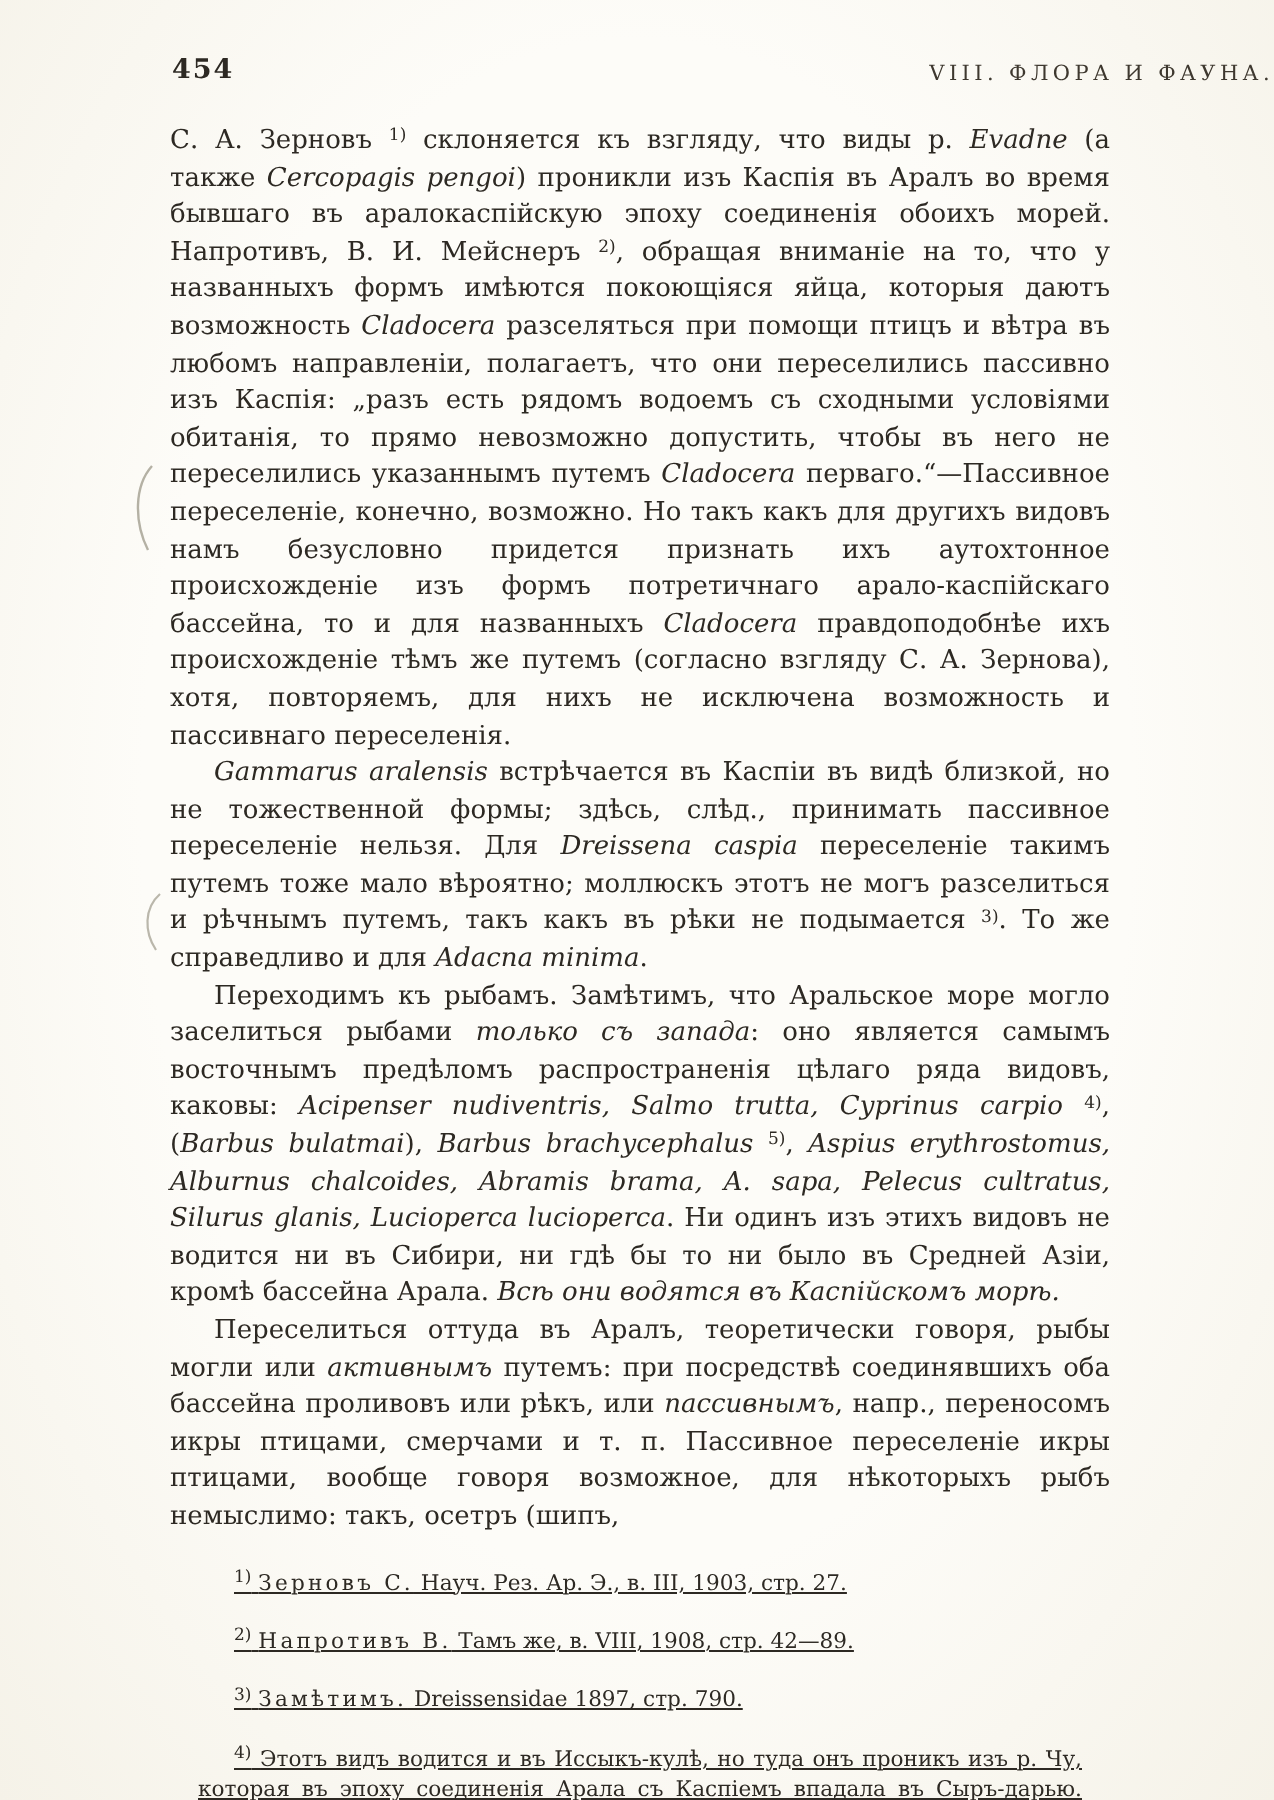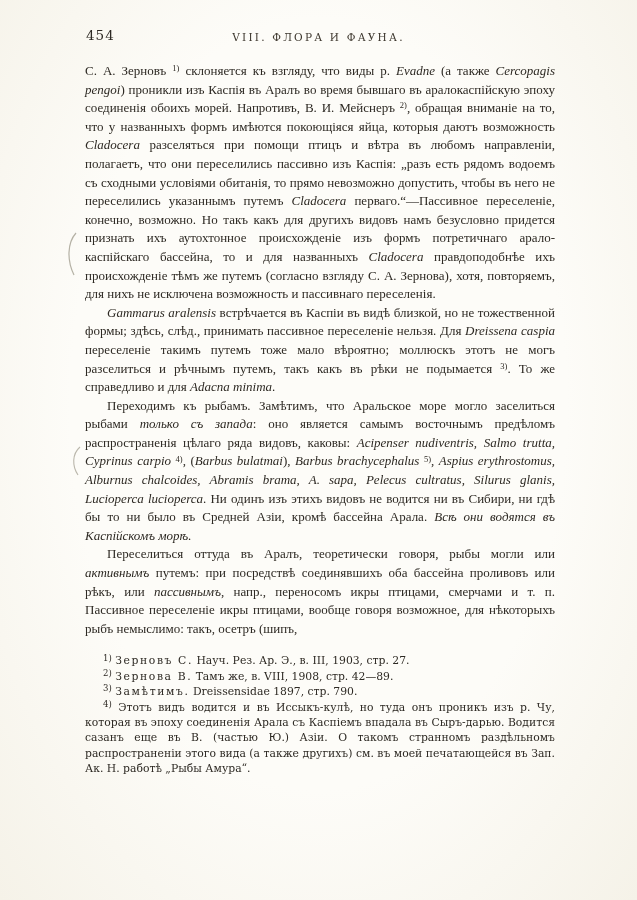--- a/index.html
+++ b/index.html
@@ -13,65 +13,65 @@
     overflow: hidden;
     background: radial-gradient(ellipse at 50% 45%, #fdfcf8 55%, #f5f2e8 100%);
     color: #2d2923;
     font-family: "DejaVu Serif", "Liberation Serif", serif;
   }
   .pagenum {
     position: absolute;
     top: 27px;
     left: 86px;
     font-size: 13.5px;
-    font-weight: 400;
+    font-weight: 700;
     letter-spacing: 1px;
   }
   .runtitle {
     position: absolute;
     top: 31px;
     left: 0;
     width: 100%;
-    text-align: center;
+    text-align: right;
     font-size: 10.5px;
     letter-spacing: 2.2px;
     color: #3e382f;
   }
   .content {
     position: absolute;
     top: 62px;
     left: 85px;
     width: 470px;
   }
   .para {
     margin: 0;
     font-size: 13px;
     line-height: 18.6px;
     text-align: justify;
     hyphens: auto;
-    font-family: Liberation Serif, serif;
   }
   .para.indent { text-indent: 22px; }
   .it { font-style: italic; }
   .sp { letter-spacing: 1.6px; }
   sup.fn-ref {
     font-size: 8.5px;
     line-height: 0;
     vertical-align: baseline;
     position: relative;
     top: -0.45em;
   }
   .footnotes { margin-top: 15px; }
   .fnote {
-    margin: 0;
+    margin: 14px;
     font-size: 10.8px;
     line-height: 15.4px;
     text-align: justify;
     text-indent: 18px;
     hyphens: auto;
+    text-decoration: underline;
   }
   .margin-mark { position: absolute; }
 </style>
 </head>
 <body>
 
 <div class="page">
 
   <div class="pagenum">454</div>
   <div class="runtitle">VIII. ФЛОРА И ФАУНА.</div>
@@ -85,19 +85,19 @@
 
   <div class="content">
     <div>
         <p class="para"><span>С. А. Зерновъ </span><sup class="fn-ref">1)</sup><span> склоняется къ взгляду, что виды р. </span><span class="it">Evadne</span><span> (а также </span><span class="it">Cercopagis pengoi</span><span>) проникли изъ Каспія въ Аралъ во время бывшаго въ аралокаспійскую эпоху соединенія обоихъ морей. Напротивъ, В. И. Мейснеръ </span><sup class="fn-ref">2)</sup><span>, обращая вниманіе на то, что у названныхъ формъ имѣются покоющіяся яйца, которыя даютъ возможность </span><span class="it">Cladocera</span><span> разселяться при помощи птицъ и вѣтра въ любомъ направленіи, полагаетъ, что они переселились пассивно изъ Каспія: „разъ есть рядомъ водоемъ съ сходными условіями обитанія, то прямо невозможно допустить, чтобы въ него не переселились указаннымъ путемъ </span><span class="it">Cladocera</span><span> перваго.“—Пассивное переселеніе, конечно, возможно. Но такъ какъ для другихъ видовъ намъ безусловно придется признать ихъ аутохтонное происхожденіе изъ формъ потретичнаго арало-каспійскаго бассейна, то и для названныхъ </span><span class="it">Cladocera</span><span> правдоподобнѣе ихъ происхожденіе тѣмъ же путемъ (согласно взгляду С. А. Зернова), хотя, повторяемъ, для нихъ не исключена возможность и пассивнаго переселенія.</span></p>
         <p class="para indent"><span class="it">Gammarus aralensis</span><span> встрѣчается въ Каспіи въ видѣ близкой, но не тожественной формы; здѣсь, слѣд., принимать пассивное переселеніе нельзя. Для </span><span class="it">Dreissena caspia</span><span> переселеніе такимъ путемъ тоже мало вѣроятно; моллюскъ этотъ не могъ разселиться и рѣчнымъ путемъ, такъ какъ въ рѣки не подымается </span><sup class="fn-ref">3)</sup><span>. То же справедливо и для </span><span class="it">Adacna minima</span><span>.</span></p>
         <p class="para indent"><span>Переходимъ къ рыбамъ. Замѣтимъ, что Аральское море могло заселиться рыбами </span><span class="it">только съ запада</span><span>: оно является самымъ восточнымъ предѣломъ распространенія цѣлаго ряда видовъ, каковы: </span><span class="it">Acipenser nudiventris, Salmo trutta, Cyprinus carpio </span><sup class="fn-ref">4)</sup><span>, (</span><span class="it">Barbus bulatmai</span><span>), </span><span class="it">Barbus brachycephalus </span><sup class="fn-ref">5)</sup><span>, </span><span class="it">Aspius erythrostomus, Alburnus chalcoides, Abramis brama, A. sapa, Pelecus cultratus, Silurus glanis, Lucioperca lucioperca</span><span>. Ни одинъ изъ этихъ видовъ не водится ни въ Сибири, ни гдѣ бы то ни было въ Средней Азіи, кромѣ бассейна Арала. </span><span class="it">Всѣ они водятся въ Каспійскомъ морѣ.</span></p>
         <p class="para indent"><span>Переселиться оттуда въ Аралъ, теоретически говоря, рыбы могли или </span><span class="it">активнымъ</span><span> путемъ: при посредствѣ соединявшихъ оба бассейна проливовъ или рѣкъ, или </span><span class="it">пассивнымъ</span><span>, напр., переносомъ икры птицами, смерчами и т. п. Пассивное переселеніе икры птицами, вообще говоря возможное, для нѣкоторыхъ рыбъ немыслимо: такъ, осетръ (шипъ,</span></p>
       </div>
     <div class="footnotes">
         <p class="fnote"><sup class="fn-ref">1)</sup> <span class="sp">Зерновъ С.</span><span> Науч. Рез. Ар. Э., в. III, 1903, стр. 27.</span></p>
-        <p class="fnote"><sup class="fn-ref">2)</sup> <span class="sp">Зернова В.</span><span> Тамъ же, в. VIII, 1908, стр. 42—89.</span></p>
+        <p class="fnote"><sup class="fn-ref">2)</sup> <span class="sp">Напротивъ В.</span><span> Тамъ же, в. VIII, 1908, стр. 42—89.</span></p>
         <p class="fnote"><sup class="fn-ref">3)</sup> <span class="sp">Замѣтимъ.</span><span> Dreissensidae 1897, стр. 790.</span></p>
         <p class="fnote"><sup class="fn-ref">4)</sup> <span>Этотъ видъ водится и въ Иссыкъ-кулѣ, но туда онъ проникъ изъ р. Чу, которая въ эпоху соединенія Арала съ Каспіемъ впадала въ Сыръ-дарью. Водится сазанъ еще въ В. (частью Ю.) Азіи. О такомъ странномъ раздѣльномъ распространеніи этого вида (а также другихъ) см. въ моей печатающейся въ Зап. Ак. Н. работѣ „Рыбы Амура“.</span></p>
       </div>
   </div>
 
 </div>
 
 </body></html>

